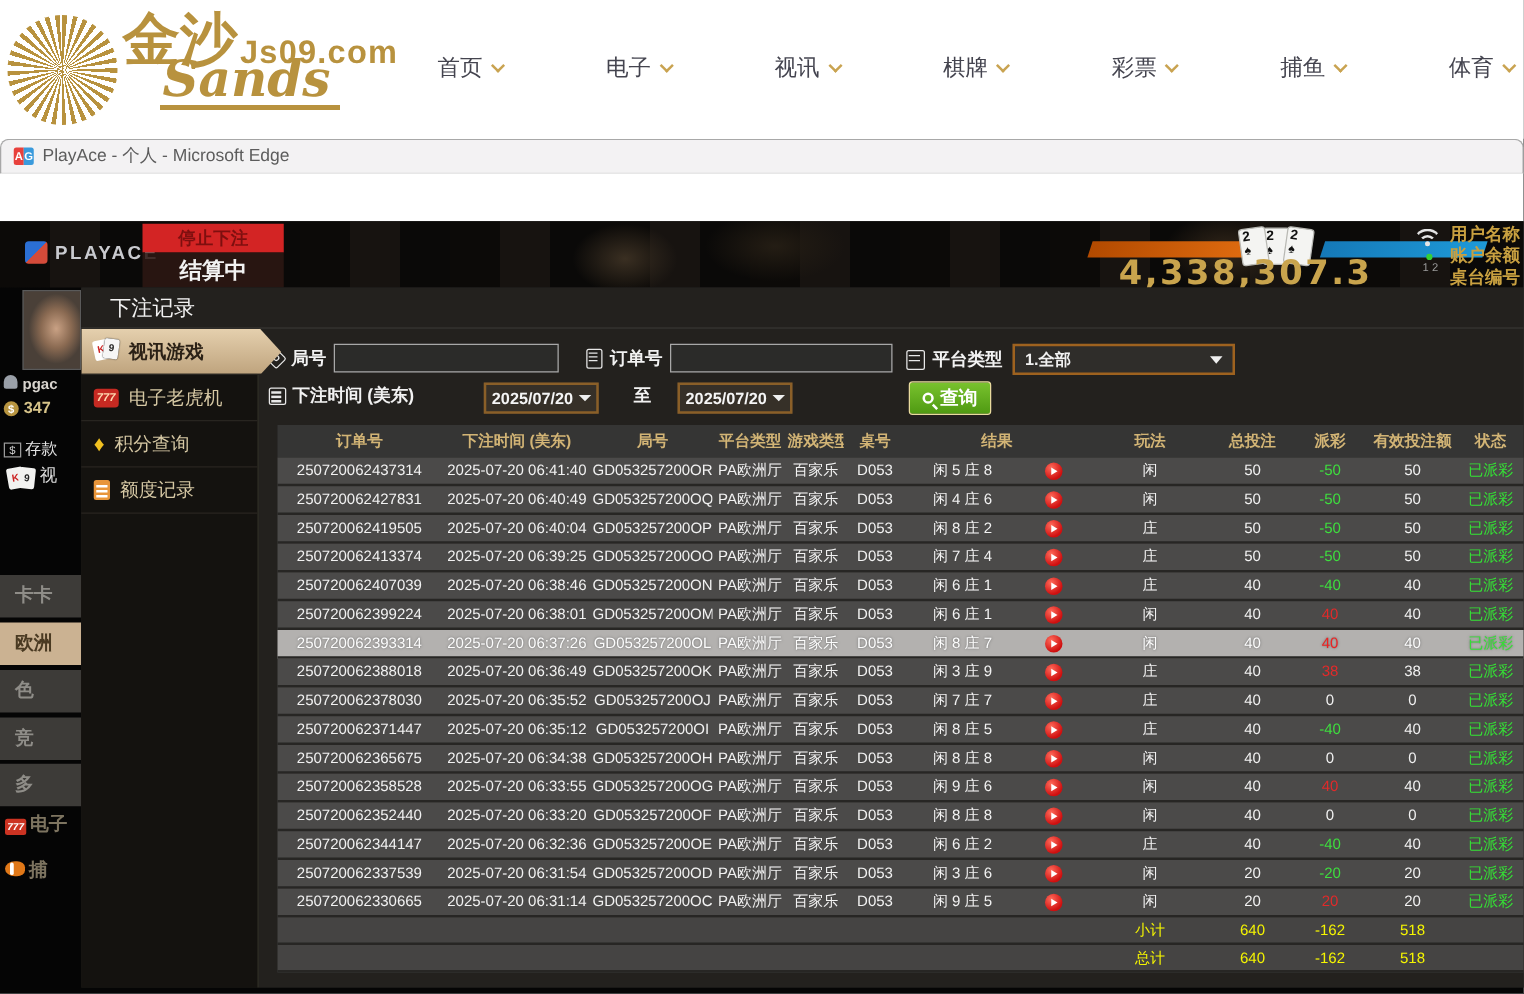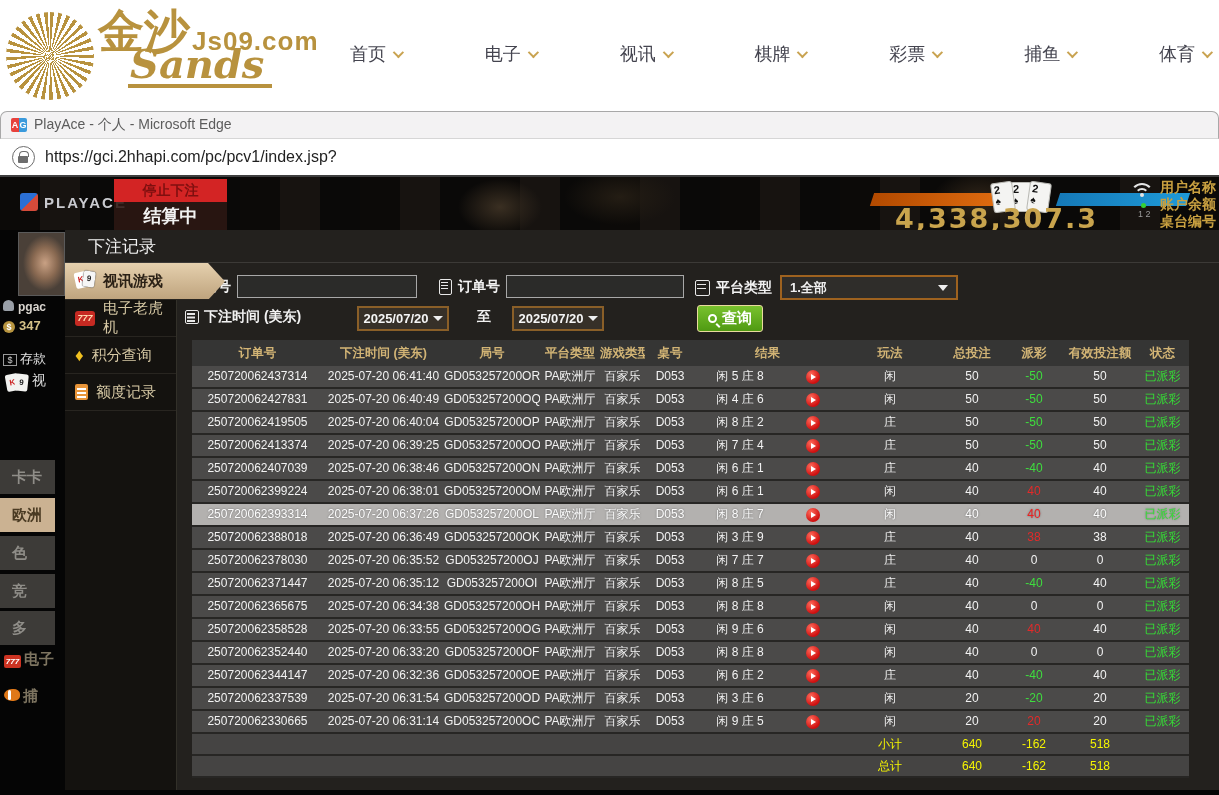--- a/index.html
+++ b/index.html
@@ -95,36 +95,36 @@
   .coin-ic { display:inline-block; width:12px; height:12px; background:#b89540; border-radius:50%;
     color:#fff; font-size:9px; line-height:12px; text-align:center; margin-right:4px; }
   .person-ic { display:inline-block; width:11px; height:11px; background:#9aa0a8; border-radius:50% 50% 2px 2px; margin-right:4px; }
   .rail-deposit { position:absolute; left:3px; top:120px; color:#e2e2e2; font-size:13px; white-space:nowrap; }
   .dollar-ic { display:inline-block; width:14px; height:12px; border:1px solid #9a9a9a; color:#cfcfcf;
     font-size:9px; line-height:11px; text-align:center; margin-right:3px; }
   .rail-cards { position:absolute; left:6px; top:142px; white-space:nowrap; color:#ddd; font-size:14px; }
   .mini-card { display:inline-block; width:13px; height:17px; background:#f2f2f0; border-radius:2px;
     font-size:8px; font-weight:bold; text-align:center; line-height:17px; }
   .mc-k { color:#c22; transform:rotate(-10deg); } .mc-9 { color:#222; margin-left:-4px; transform:rotate(6deg); }
-  .rail-strip { position:absolute; left:0; width:55px; height:34px; background:#3d3b38; color:#8f8d88;
+  .rail-strip { position:absolute; left:0; width:65px; height:34px; background:#3d3b38; color:#8f8d88;
     font-size:15px; font-weight:bold; line-height:34px; padding-left:12px; white-space:nowrap; }
   .rail-strip.sel { background:#cbb292; color:#4a3a22; }
   .rail-plain { position:absolute; left:4px; color:#7d7460; font-size:15px; font-weight:bold; white-space:nowrap; }
   .ic-777 { display:inline-block; width:17px; height:13px; background:#c32; border-radius:2px; color:#fff;
     font-size:8px; font-weight:bold; font-style:italic; line-height:13px; text-align:center; margin-right:3px; }
   .ic-fish { display:inline-block; width:16px; height:12px; background:#e07818; border-radius:50% 40% 40% 50%;
     position:relative; margin-right:3px; }
   .ic-fish::after { content:""; position:absolute; left:4px; top:1px; width:3px; height:10px; background:#fff; border-radius:2px; }
 
   
   .modal { position:absolute; left:65px; top:53px; width:1154px; height:560px; background:#23211e; }
   .modal-title { height:33px; line-height:33px; padding-left:23px; color:#f2f2f2; font-size:17px;
     border-bottom:1px solid #3c3a37; background:#23211e; }
   .modal-body { display:flex; height:527px; }
-  .msidebar { width:112px; background:#14120f; border-right:1px solid #323029; position:relative; z-index:3; }
+  .msidebar { width:142px; background:#14120f; border-right:1px solid #323029; position:relative; z-index:3; }
   .ms-item { height:37px; display:flex; align-items:center; gap:8px; padding-left:10px;
     color:#d6c8a4; font-size:15px; border-bottom:1px solid #282520; cursor:pointer; }
   .ms-item.sel { width:160px; background:linear-gradient(#e5d0ae,#bfa47e); color:#2b2116; font-weight:bold;
     clip-path:polygon(0 0, calc(100% - 17px) 0, 100% 50%, calc(100% - 17px) 100%, 0 100%); }
   .ic { display:inline-block; flex:none; }
   .cards-icon { width:20px; height:20px; position:relative; }
   .cards-icon::before { content:"K"; position:absolute; left:0; top:1px; width:12px; height:16px; background:#fff;
     border-radius:2px; color:#c22; font-size:8px; font-weight:bold; text-align:center; line-height:16px; transform:rotate(-12deg); }
   .cards-icon::after { content:"9"; position:absolute; left:8px; top:0px; width:12px; height:16px; background:#f6f6f6;
     border-radius:2px; color:#222; font-size:8px; font-weight:bold; text-align:center; line-height:16px; transform:rotate(8deg); box-shadow:0 0 1px #000;}
@@ -235,24 +235,20 @@
   </div>
 
   <div class="edge-bar">
     <span class="favicon">
         <b class="fav-a">A</b>
         <b class="fav-g">G</b>
       </span>
     <span class="edge-title">PlayAce - 个人 - Microsoft Edge</span>
   </div>
 
-  <div class="url-bar">
-    <span class="lock-circle"></span>
-    <span class="url-text">https://gci.2hhapi.com/pc/pcv1/index.jsp?</span>
-  </div>
 
   <div class="stage">
     <div class="casino-bg"></div>
 
     <div class="playace-brand">
       <span class="playace-icon"></span>
       <span class="playace-text">PLAYACE</span>
     </div>
 
     <div class="stop-banner">

